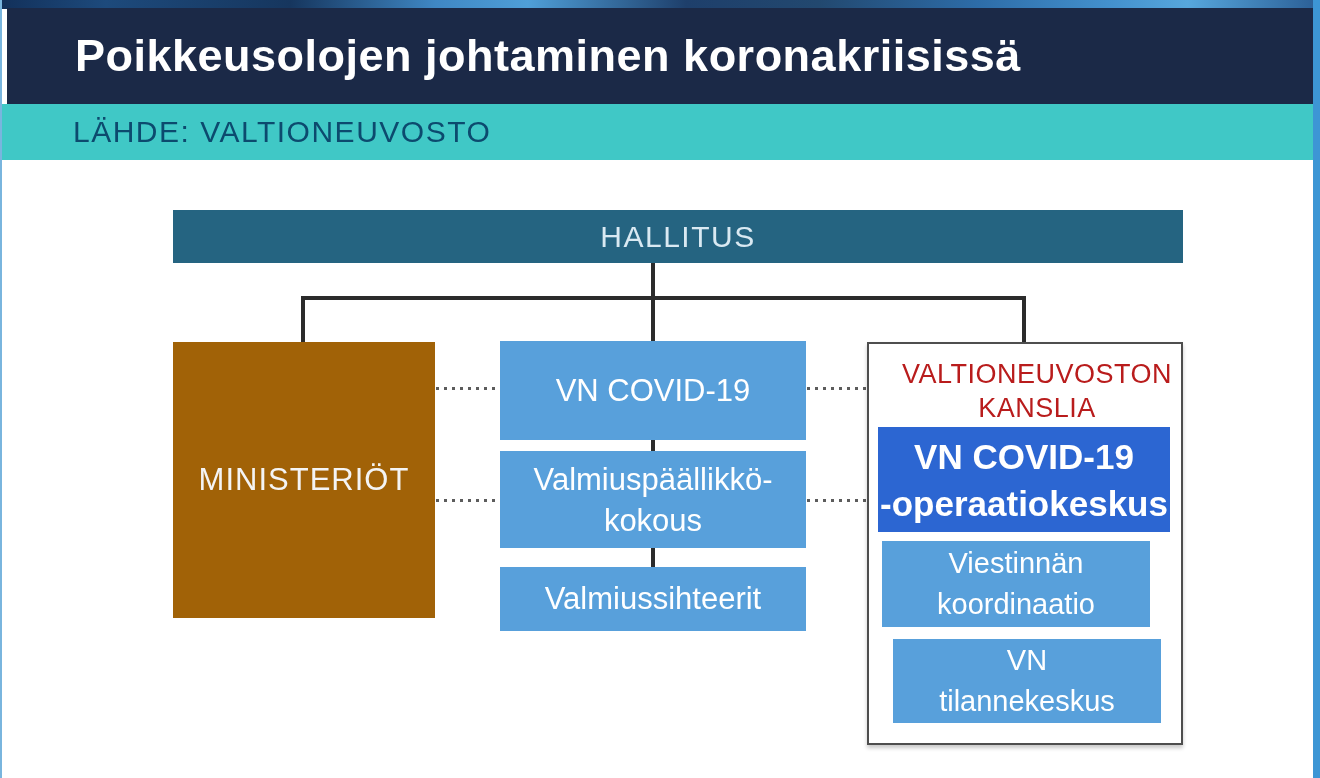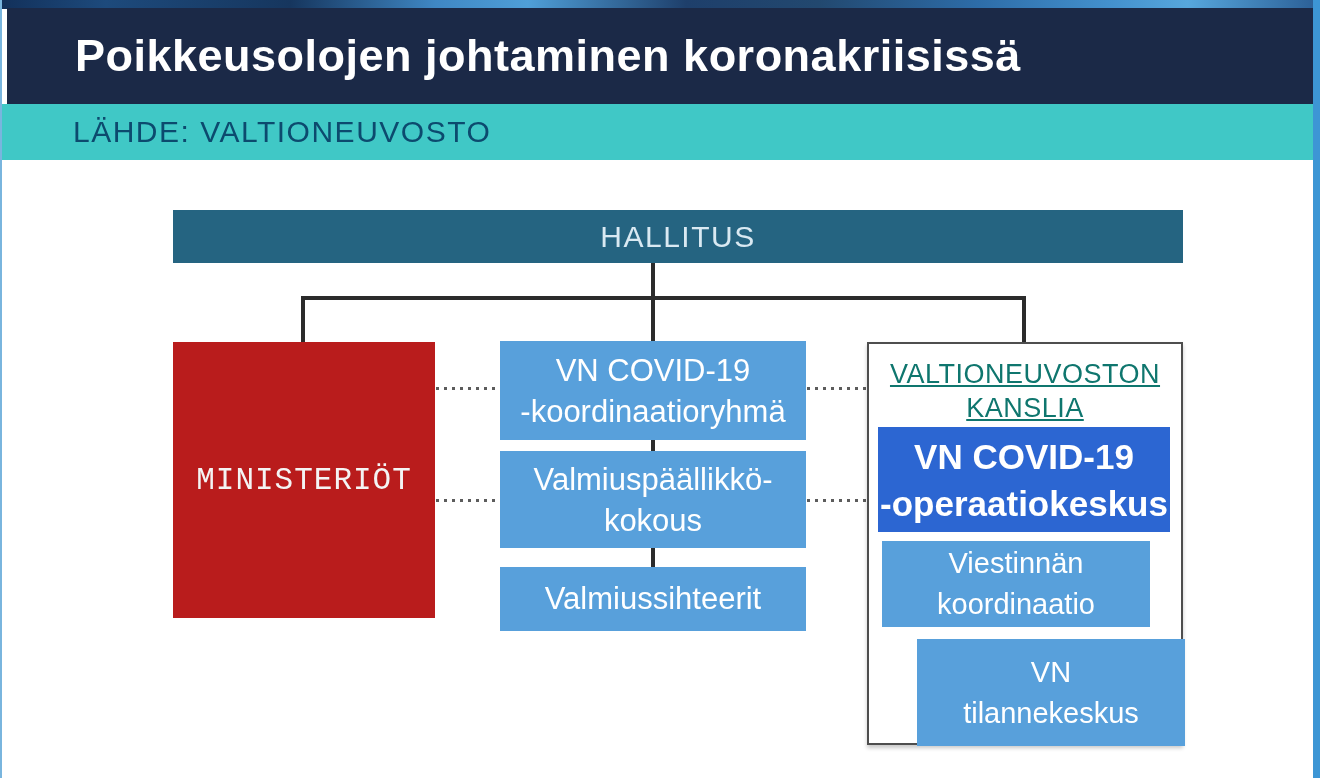--- a/index.html
+++ b/index.html
@@ -26,22 +26,22 @@
     background:#40c8c6;display:flex;align-items:center;}
   .source-bar span{margin-left:71px;font-size:30px;color:#0c4a6e;letter-spacing:1.5px;font-weight:400;}
 
   
   .box{position:absolute;display:flex;flex-direction:column;align-items:center;
     justify-content:center;text-align:center;box-sizing:border-box;}
   .box .ln{display:block;}
 
   .root-box{left:173px;top:210px;width:1010px;height:53px;background:#256481;
     color:#d9e9f2;font-size:30px;letter-spacing:1.5px;}
-  .gray-box{left:173px;top:342px;width:262px;height:276px;background:#b91c1c;
-    color:#f4f4f4;font-size:31px;letter-spacing:1px;font-family:Liberation Mono, monospace;}
+  .gray-box{left:173px;top:342px;width:262px;height:276px;background:#a16207;
+    color:#f4f4f4;font-size:31px;letter-spacing:1px;}
   .blue{background:#58a0db;color:#ffffff;font-size:31px;line-height:41px;}
   .c1{left:500px;top:341px;width:306px;height:99px;}
   .c2{left:500px;top:451px;width:306px;height:97px;}
   .c3{left:500px;top:567px;width:306px;height:64px;line-height:32px;}
 
   
   .line{position:absolute;background:#2b2b2b;}
   .v-root{left:651px;top:263px;width:4px;height:78px;}
   .h-span{left:301px;top:296px;width:725px;height:4px;}
   .v-left{left:301px;top:300px;width:4px;height:42px;}
@@ -52,26 +52,26 @@
     background:repeating-linear-gradient(90deg,#5c5c5c 0 3px,transparent 3px 8px);}
   .d1{left:436px;top:387px;width:64px;}
   .d2{left:436px;top:499px;width:64px;}
   .d3{left:807px;top:387px;width:60px;}
   .d4{left:807px;top:499px;width:60px;}
 
   
   .outer{position:absolute;left:867px;top:342px;width:316px;height:403px;
     background:#ffffff;border:2px solid #4e4e4e;box-sizing:border-box;
     box-shadow:0 3px 4px rgba(0,0,0,.22);}
-  .outer .kanslia{position:absolute;left:0;top:13px;width:100%;text-align:center;
-    color:#0f766e;font-size:27px;line-height:34px;letter-spacing:.5px;text-decoration:underline;}
+  .outer .kanslia{position:absolute;left:12px;top:13px;width:100%;text-align:center;
+    color:#b91c1c;font-size:27px;line-height:34px;letter-spacing:.5px;}
   .op-box{left:9px;top:83px;width:292px;height:105px;background:#2c66d2;
     color:#ffffff;font-size:35px;font-weight:bold;line-height:47px;}
   .sub1{left:13px;top:197px;width:268px;height:86px;font-size:29px;line-height:41px;}
-  .sub2{left:24px;top:295px;width:268px;height:107px;font-size:29px;line-height:41px;margin-left:24px;}
+  .sub2{left:24px;top:295px;width:268px;height:84px;font-size:29px;line-height:41px;}
 </style>
 </head>
 <body>
 
 <div class="stage">
 
   <div class="top-strip"></div>
   <div class="left-strip"></div>
   <div class="right-strip"></div>
 
@@ -97,21 +97,20 @@
   <div class="box root-box">
     <span class="ln">HALLITUS</span>
   </div>
 
   <div class="box gray-box">
     <span class="ln">MINISTERIÖT</span>
   </div>
 
   <div class="box blue c1">
     <span class="ln">VN COVID-19</span>
-    <span class="ln">-koordinaatioryhmä</span>
   </div>
 
   <div class="box blue c2">
     <span class="ln">Valmiuspäällikkö-</span>
     <span class="ln">kokous</span>
   </div>
 
   <div class="box blue c3">
     <span class="ln">Valmiussihteerit</span>
   </div>

